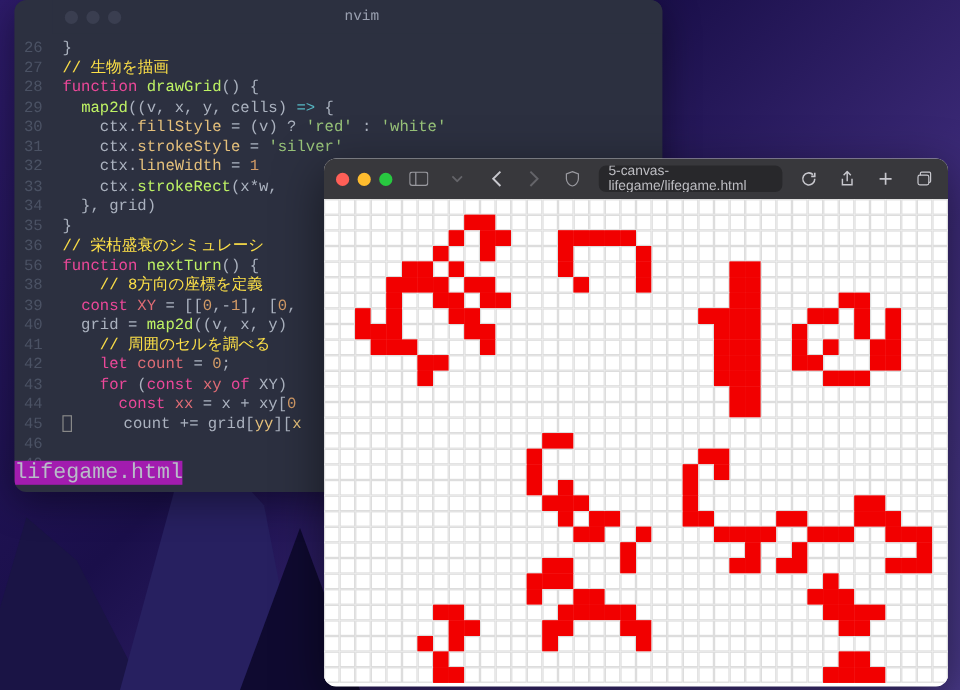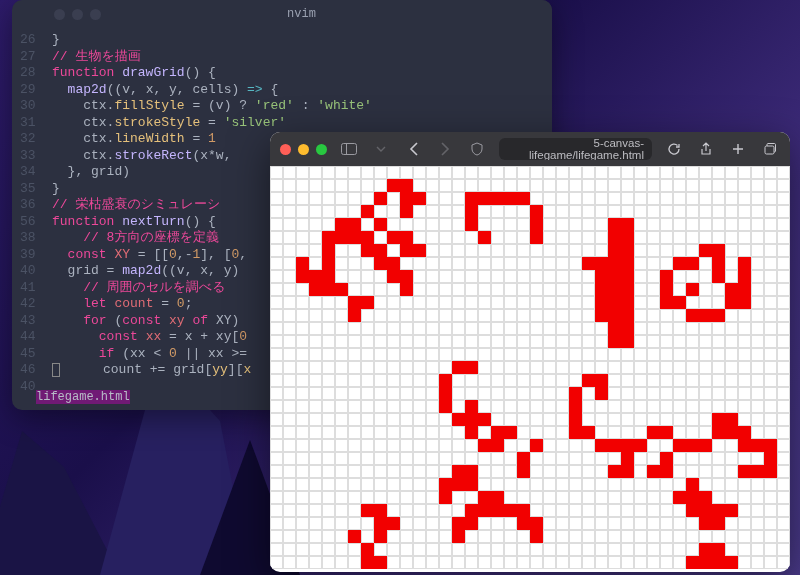--- a/index.html
+++ b/index.html
@@ -25,30 +25,29 @@
   }
   .ed-titlebar { height:28px; display:flex; align-items:center; padding:0 10px; background:#2c3040;margin-left:32px; }
   .dots { display:flex; gap:7px; }
   .dot { width:11px; height:11px; border-radius:50%; }
   .d-r{background:#3a3e50}.d-y{background:#3a3e50}.d-g{background:#3a3e50}
   .ed-title { flex:1; text-align:center; color:#9aa0b0; font-size:12px; }
   .code-area { display:flex; padding:4px 8px 0 8px; }
   .gutter { width:32px; color:#4b5264; padding-right:10px; user-select:none; }
   .gutter div, .code div { height:16.5px; line-height:16.5px; white-space:pre; }
   .code { color:#c8ccd4; }
-  .kw{color:#ec4899}.fn{color:#c4b5fd}.str{color:#98c379}.op{color:#56b6c2}.num{color:#d19a66}.cmt{color:#ec4899}.var{color:#e06c75}.prop{color:#e5c07b}.pun{color:#abb2bf}
+  .kw{color:#ec4899}.fn{color:#bef264}.str{color:#98c379}.op{color:#56b6c2}.num{color:#d19a66}.cmt{color:#fde047}.var{color:#e06c75}.prop{color:#e5c07b}.pun{color:#abb2bf}
   .cursor-box { display:inline-block; width:8px; height:14px; border:1px solid #888; vertical-align:middle; margin-right:4px;}
-  .statusbar { position:absolute; bottom:6px; left:24px; color:#b8bcc8; background:#701a75; font-size:12px; }
+  .statusbar { position:absolute; bottom:6px; left:0; color:#b8bcc8; background:#a21caf; font-size:18px; }
 
   
   .browser {
     position:absolute; left:270px; top:132px; width:520px; height:440px;
     background:#fff; border-radius:10px; box-shadow:0 12px 40px rgba(0,0,0,.5);
     overflow:hidden;
-    text-align:right;
   }
   .br-titlebar { height:34px; background:#38383c; display:flex; align-items:center; padding:0 10px; gap:12px; }
   .br-dots .dot{width:11px;height:11px}
   .br-dots .d-r{background:#ff5f57}.br-dots .d-y{background:#febc2e}.br-dots .d-g{background:#28c840}
   .tb-btn { color:#9a9aa0; display:flex; align-items:center; justify-content:center; width:20px; height:20px; border-radius:4px;}
   .tb-btn.disabled{opacity:.45}
   .addr { flex:1; background:#28282b; border-radius:6px; height:22px; display:flex; align-items:center; justify-content:center; color:#bdbdc2; font-size:11.5px; font-family:-apple-system,sans-serif; gap:6px; padding:0 8px; overflow:hidden;}
   .grid {
     display:grid;
     grid-template-columns: repeat(40, 13px);
@@ -115,21 +114,20 @@
         <div><span class="pun">}</span></div>
         <div><span class="cmt">// 栄枯盛衰のシミュレーシ</span></div>
         <div><span class="kw">function </span><span class="fn">nextTurn</span><span class="pun">() {</span></div>
         <div><span class="pun">    </span><span class="cmt">// 8方向の座標を定義</span></div>
         <div><span class="pun">  </span><span class="kw">const </span><span class="var">XY</span><span class="pun"> = [[</span><span class="num">0</span><span class="pun">,-</span><span class="num">1</span><span class="pun">], [</span><span class="num">0</span><span class="pun">,</span></div>
         <div><span class="pun">  grid = </span><span class="fn">map2d</span><span class="pun">((v, x, y)</span></div>
         <div><span class="pun">    </span><span class="cmt">// 周囲のセルを調べる</span></div>
         <div><span class="pun">    </span><span class="kw">let </span><span class="var">count</span><span class="pun"> = </span><span class="num">0</span><span class="pun">;</span></div>
         <div><span class="pun">    </span><span class="kw">for </span><span class="pun">(</span><span class="kw">const </span><span class="var">xy</span><span class="pun"> </span><span class="kw">of</span><span class="pun"> XY)</span></div>
         <div><span class="pun">      </span><span class="kw">const </span><span class="var">xx</span><span class="pun"> = x + xy[</span><span class="num">0</span></div>
-        <div><span class="pun">      </span><span class="kw">if </span><span class="pun">(xx &lt; </span><span class="num">0</span><span class="pun"> || xx &gt;=</span></div>
         <div><span class="cursor-box"></span><span class="pun">     count += grid[</span><span class="prop">yy</span><span class="pun">][</span><span class="prop">x</span></div>
       </div>
   </div>
   <div class="statusbar">lifegame.html</div>
 </div>
 
 <div class="browser">
   <div class="br-titlebar">
     <div class="dots br-dots">
       <div class="dot d-r"></div>

